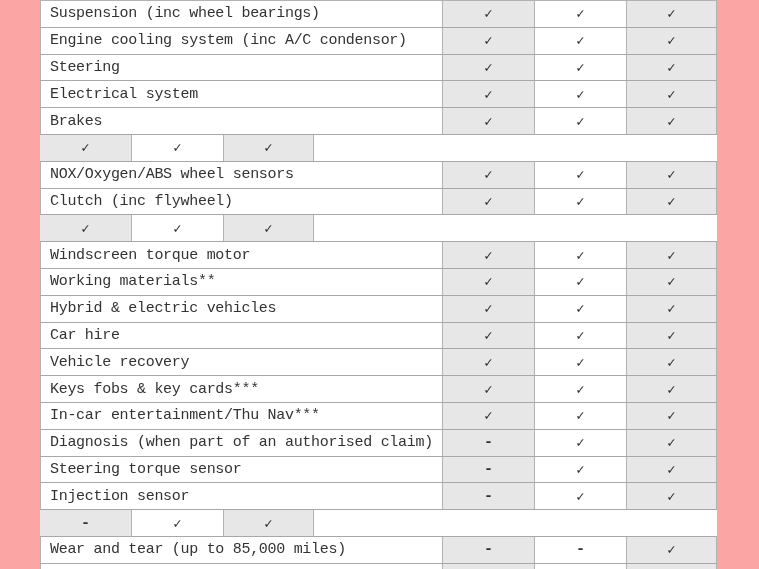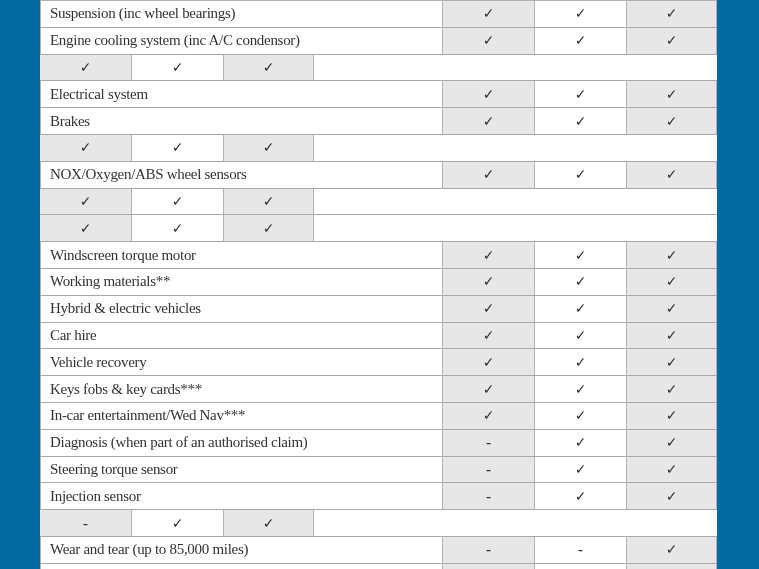--- a/index.html
+++ b/index.html
@@ -1,22 +1,22 @@
 <!DOCTYPE html>
 <html><head>
 <meta charset="utf-8">
 <style>
   html, body { margin: 0; padding: 0; background: #ffffff; }
   .screen {
     position: relative;
     width: 759px;
     height: 569px;
-    background: #0369a1;
+    background: #fca5a5;
     overflow: hidden;
-    font-family: Liberation Serif, serif;
+    font-family: Liberation Mono, monospace;
   }
   .comparison-table {
     position: absolute;
     left: 40px;
     top: 0;
     width: 677px;
     border-top: 1px solid #b2b2b2;
   }
   .trow {
     display: flex;
@@ -79,20 +79,21 @@
         </div>
     <div class="cell-val c2">
           <span class="mark-check">✓</span>
         </div>
     <div class="cell-val c3 shaded">
           <span class="mark-check">✓</span>
         </div>
   </div>
 
   <div class="trow">
+    <div class="cell-label">Steering</div>
     <div class="cell-val c1 shaded">
           <span class="mark-check">✓</span>
         </div>
     <div class="cell-val c2">
           <span class="mark-check">✓</span>
         </div>
     <div class="cell-val c3 shaded">
           <span class="mark-check">✓</span>
         </div>
   </div>
@@ -142,20 +143,21 @@
         </div>
     <div class="cell-val c2">
           <span class="mark-check">✓</span>
         </div>
     <div class="cell-val c3 shaded">
           <span class="mark-check">✓</span>
         </div>
   </div>
 
   <div class="trow">
+    <div class="cell-label">Clutch (inc flywheel)</div>
     <div class="cell-val c1 shaded">
           <span class="mark-check">✓</span>
         </div>
     <div class="cell-val c2">
           <span class="mark-check">✓</span>
         </div>
     <div class="cell-val c3 shaded">
           <span class="mark-check">✓</span>
         </div>
   </div>
@@ -244,21 +246,21 @@
         </div>
     <div class="cell-val c2">
           <span class="mark-check">✓</span>
         </div>
     <div class="cell-val c3 shaded">
           <span class="mark-check">✓</span>
         </div>
   </div>
 
   <div class="trow">
-    <div class="cell-label">In-car entertainment/Wed Nav***</div>
+    <div class="cell-label">In-car entertainment/Thu Nav***</div>
     <div class="cell-val c1 shaded">
           <span class="mark-check">✓</span>
         </div>
     <div class="cell-val c2">
           <span class="mark-check">✓</span>
         </div>
     <div class="cell-val c3 shaded">
           <span class="mark-check">✓</span>
         </div>
   </div>

